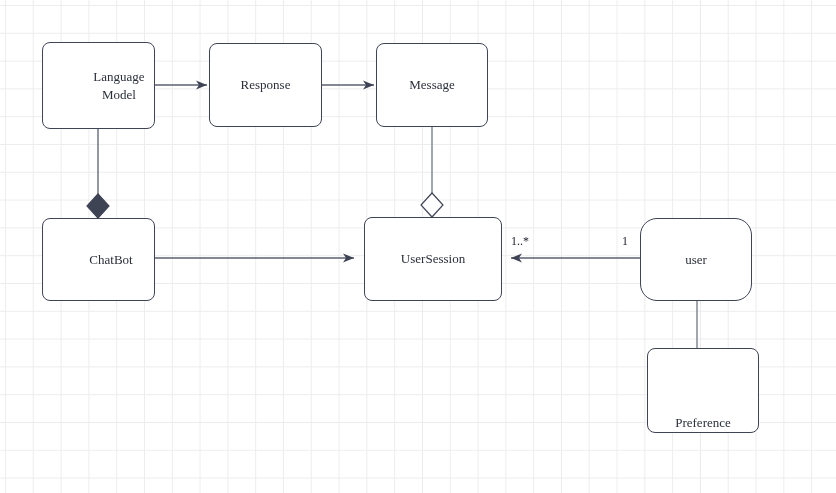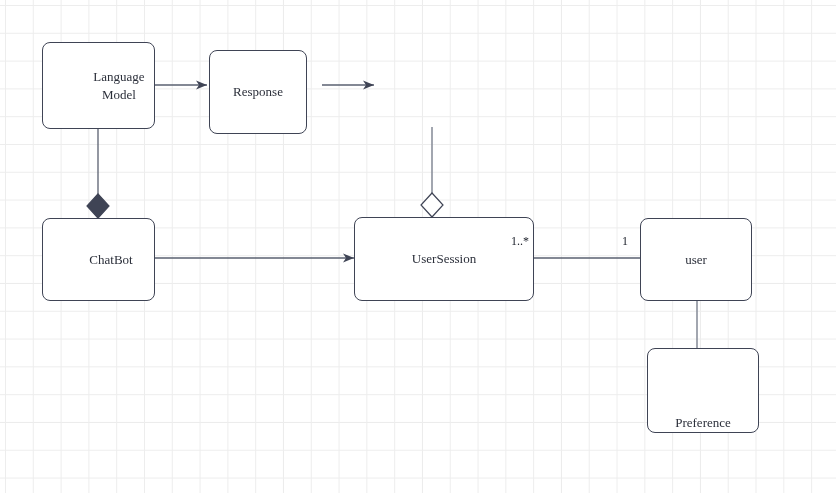--- a/index.html
+++ b/index.html
@@ -105,34 +105,37 @@
     </g>
   </svg>
 
   <div class="node" style="left:42px; top:42px; width:113px; height:87px;padding-left:41px;">
     <span class="lbl">
       <span>Language</span><br>
       <span>Model</span>
     </span>
   </div>
 
-  <div class="node" style="left:209px; top:43px; width:98px; height:84px;margin-top:7px;">
+  <div class="node" style="left:209px; top:43px; width:113px; height:84px;">
     <span class="lbl">Response</span>
   </div>
 
+  <div class="node" style="left:376px; top:43px; width:112px; height:84px;">
+    <span class="lbl">Message</span>
+  </div>
 
   <div class="node" style="left:42px; top:218px; width:113px; height:83px;padding-left:25px;">
     <span class="lbl">ChatBot</span>
   </div>
 
-  <div class="node" style="left:354px; top:217px; width:180px; height:84px;">
+  <div class="node" style="left:364px; top:217px; width:138px; height:84px;">
     <span class="lbl">UserSession</span>
   </div>
 
-  <div class="node" style="left:640px; top:218px; width:112px; height:83px;">
+  <div class="node" style="left:640px; top:218px; width:112px; height:83px;border-radius:17px;">
     <span class="lbl">user</span>
   </div>
 
   <div class="node" style="left:647px; top:348px; width:112px; height:85px;align-items:flex-end;">
     <span class="lbl">Preference</span>
   </div>
 
   <div class="edge-label" style="left:511px; top:234px;">1..*</div>
   <div class="edge-label" style="left:622px; top:234px;">1</div>
 

